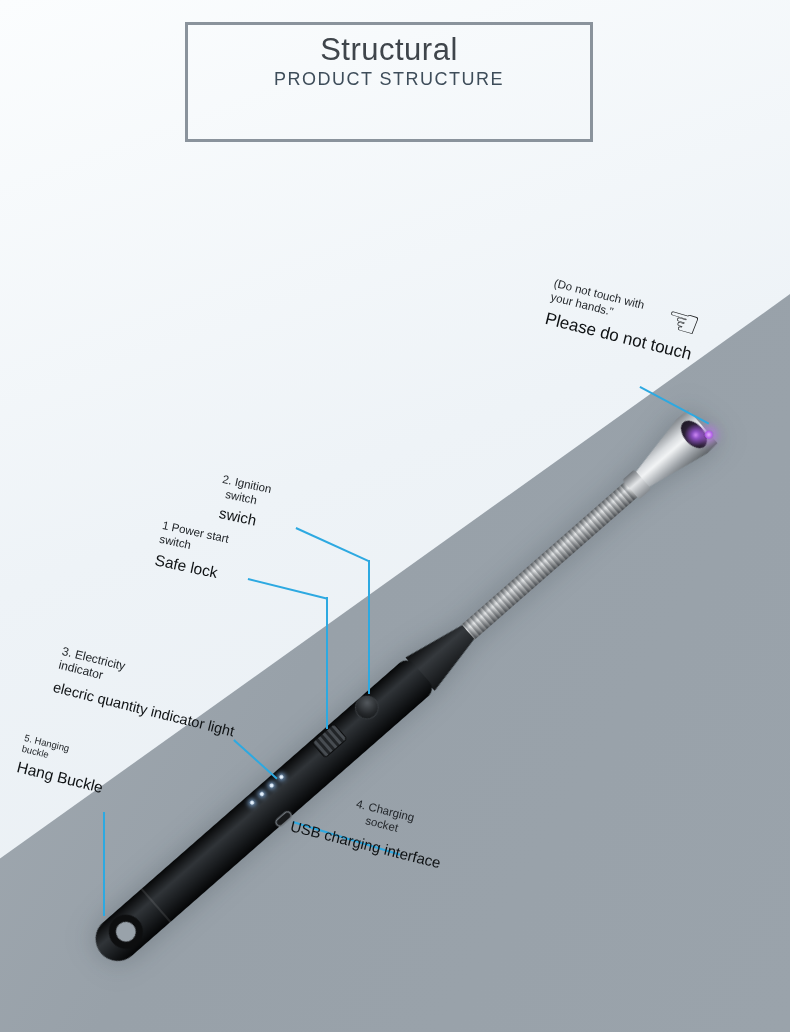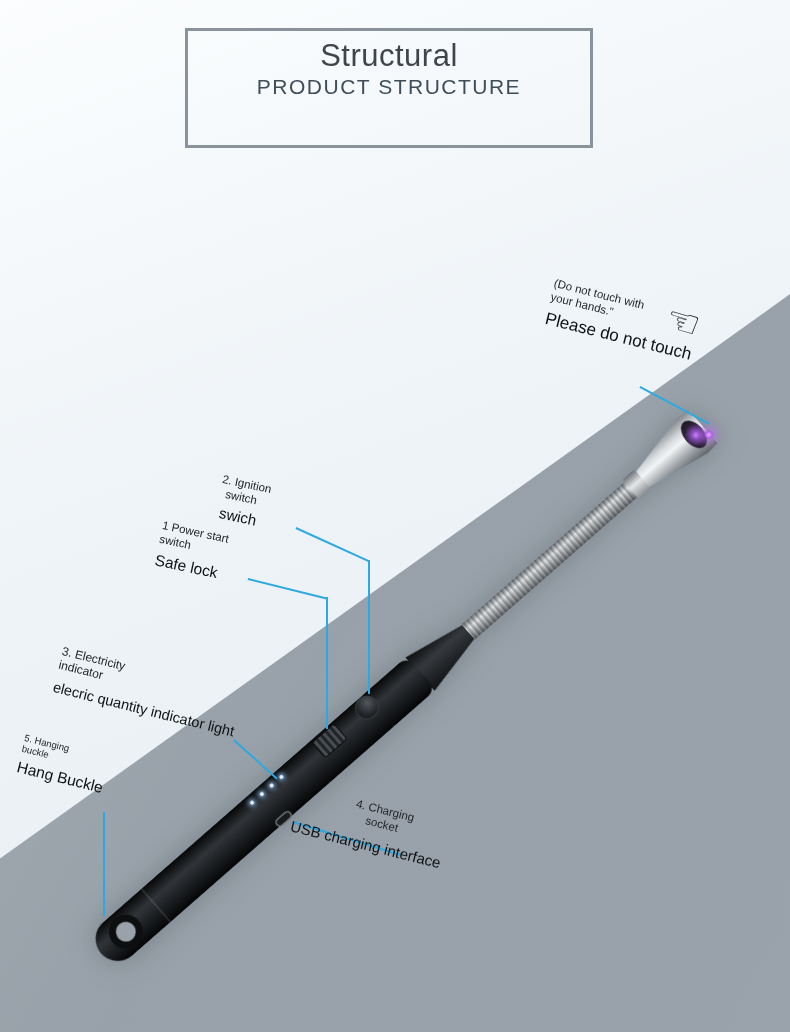--- a/index.html
+++ b/index.html
@@ -10,26 +10,26 @@
   }
   
   .band {
     position:absolute; inset:0;
     background: linear-gradient(120deg, #a7afb6 0%, #98a1a9 50%, #9aa3ab 100%);
     clip-path: polygon(100% 28.5%, 100% 100%, 0 100%, 0 83.2%);
   }
 
   
   .title-box {
-    position:absolute; left:185px; top:28px; width:402px; height:106px;
+    position:absolute; left:185px; top:22px; width:402px; height:106px;
     border:3px solid #8a939c; text-align:center; padding-top:8px;
     color:#41474d;
   }
   .title-line { font-size:31px; line-height:34px; letter-spacing:.5px; color:#3f454b; }
-  .subtitle { font-size:21px; letter-spacing:1.5px; color:#3e4d5a; margin-top:2px; }
+  .subtitle { font-size:18px; letter-spacing:1.5px; color:#3e4d5a; margin-top:2px; }
 
   
   .lighter {
     position:absolute; left:379px; top:290px; width:46px; height:800px;
     transform: rotate(48.8deg); transform-origin: 23px 400px;
     filter: drop-shadow(0 0 14px rgba(20,30,40,.25));
   }
   .head {
     position:absolute; top:0; left:0; width:46px; height:80px;
     background: linear-gradient(90deg,#82878c,#d9dcdf 30%,#f2f4f5 45%,#9da2a7 75%,#5f6468);

